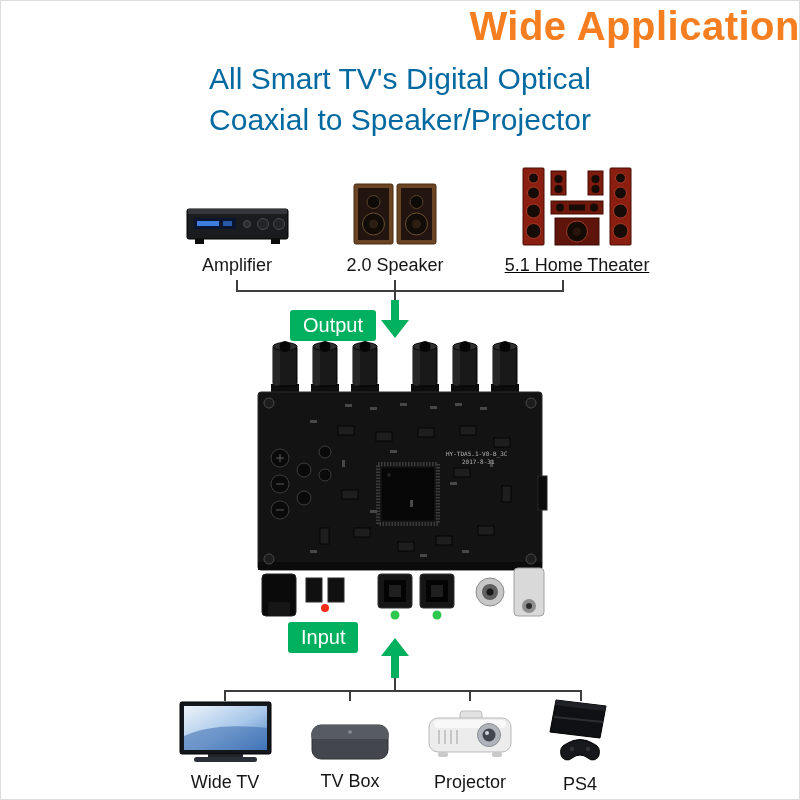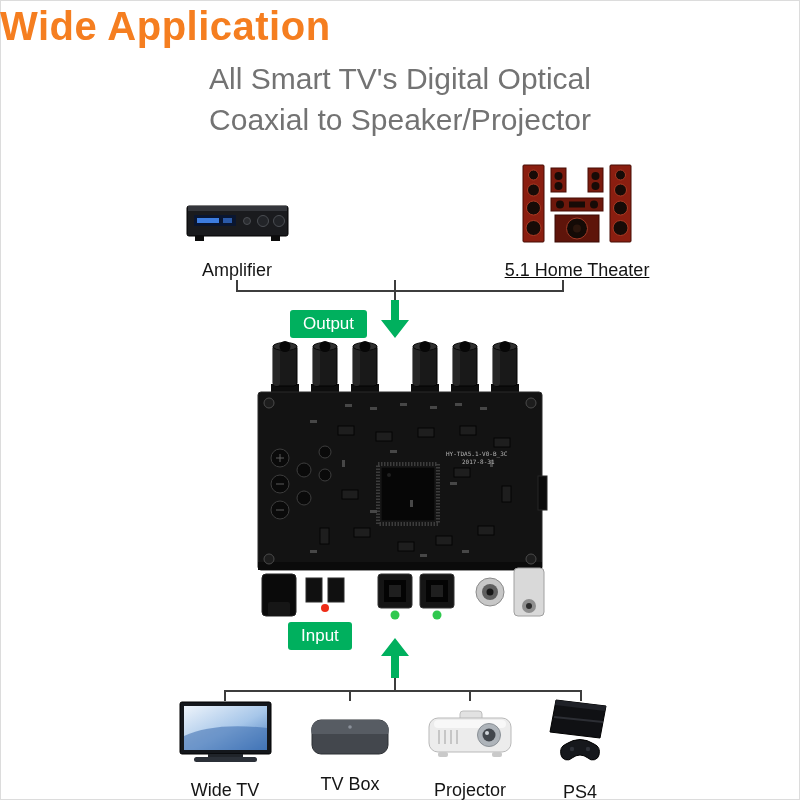--- a/index.html
+++ b/index.html
@@ -3,32 +3,32 @@
 <meta charset="utf-8">
 <style>
   :root { --green:#00b05e; --orange:#f57e20; }
   html,body{margin:0;padding:0;background:#ffffff;}
   .canvas{
     position:relative;width:800px;height:800px;margin:0 auto;background:#fff;
     font-family:"Liberation Sans",sans-serif;overflow:hidden;
     box-shadow:inset 0 0 0 1px #dcdcdc;
   }
   .title{
-    position:absolute;left:0;top:4px;width:100%;text-align:left;
+    position:absolute;left:0;top:4px;width:100%;text-align:right;
     font-size:40px;font-weight:700;color:var(--orange);letter-spacing:.5px;
   }
   .subtitle{
     position:absolute;left:0;top:58px;width:100%;text-align:center;
-    font-size:30px;line-height:41px;color:#737373;
+    font-size:30px;line-height:41px;color:#0369a1;
   }
   .device{position:absolute;display:flex;flex-direction:column;align-items:center;}
   .device .icon{flex:1;display:flex;align-items:flex-end;justify-content:center;}
-  .device .label{font-size:18px;color:#151515;margin-top:16px;white-space:nowrap;}
+  .device .label{font-size:18px;color:#151515;margin-top:8px;white-space:nowrap;}
   .badge{
-    position:absolute;background:var(--green);color:#fff;font-size:17px;
+    position:absolute;background:var(--green);color:#fff;font-size:20px;
     padding:4px 13px;border-radius:3px;
   }
   .line{position:absolute;background:#3d3d3d;}
   .arrow{position:absolute;}
   .board-wrap{position:absolute;left:250px;top:340px;width:300px;height:285px;}
 </style>
 </head>
 <body>
 
 <div class="canvas">
@@ -50,20 +50,41 @@
         <circle cx="62" cy="23" r="3.5" fill="#2a2c30" stroke="#4a4d52"></circle>
         <circle cx="78" cy="23" r="5.5" fill="#222428" stroke="#4a4d52"></circle>
         <circle cx="94" cy="23" r="5.5" fill="#222428" stroke="#4a4d52"></circle>
         <rect x="10" y="38" width="9" height="5" fill="#0c0c0c"></rect>
         <rect x="86" y="38" width="9" height="5" fill="#0c0c0c"></rect>
       </svg>
     </div>
     <div class="label">Amplifier</div>
   </div>
 
+  <div class="device" style="left:315px;top:178px;width:160px;height:98px;">
+    <div class="icon">
+      <svg width="86" height="66" viewBox="0 0 86 66">
+        <g>
+          <rect x="2" y="3" width="39" height="60" rx="2" fill="#6b4423" stroke="#462b12"></rect>
+          <rect x="6" y="7" width="31" height="52" fill="#221510"></rect>
+          <circle cx="21.5" cy="21" r="6.5" fill="#0e0a07" stroke="#59432b"></circle>
+          <circle cx="21.5" cy="43" r="11" fill="#120c08" stroke="#6b4f31"></circle>
+          <circle cx="21.5" cy="43" r="4.5" fill="#2c1e12"></circle>
+        </g>
+        <g transform="translate(43,0)">
+          <rect x="2" y="3" width="39" height="60" rx="2" fill="#6b4423" stroke="#462b12"></rect>
+          <rect x="6" y="7" width="31" height="52" fill="#221510"></rect>
+          <circle cx="21.5" cy="21" r="6.5" fill="#0e0a07" stroke="#59432b"></circle>
+          <circle cx="21.5" cy="43" r="11" fill="#120c08" stroke="#6b4f31"></circle>
+          <circle cx="21.5" cy="43" r="4.5" fill="#2c1e12"></circle>
+        </g>
+      </svg>
+    </div>
+    <div class="label">2.0 Speaker</div>
+  </div>
 
   <div class="device" style="left:492px;top:162px;width:170px;height:114px;text-decoration:underline;">
     <div class="icon">
       <svg width="112" height="82" viewBox="0 0 112 82">
         <rect x="2" y="3" width="21" height="77" rx="1" fill="#8a1e10" stroke="#470d05"></rect>
         <circle cx="12.5" cy="13" r="5" fill="#170b07" stroke="#a83a24"></circle>
         <circle cx="12.5" cy="28" r="6" fill="#170b07" stroke="#a83a24"></circle>
         <circle cx="12.5" cy="46" r="7" fill="#170b07" stroke="#a83a24"></circle>
         <circle cx="12.5" cy="66" r="7.5" fill="#170b07" stroke="#a83a24"></circle>
         <g transform="translate(87,0)">

